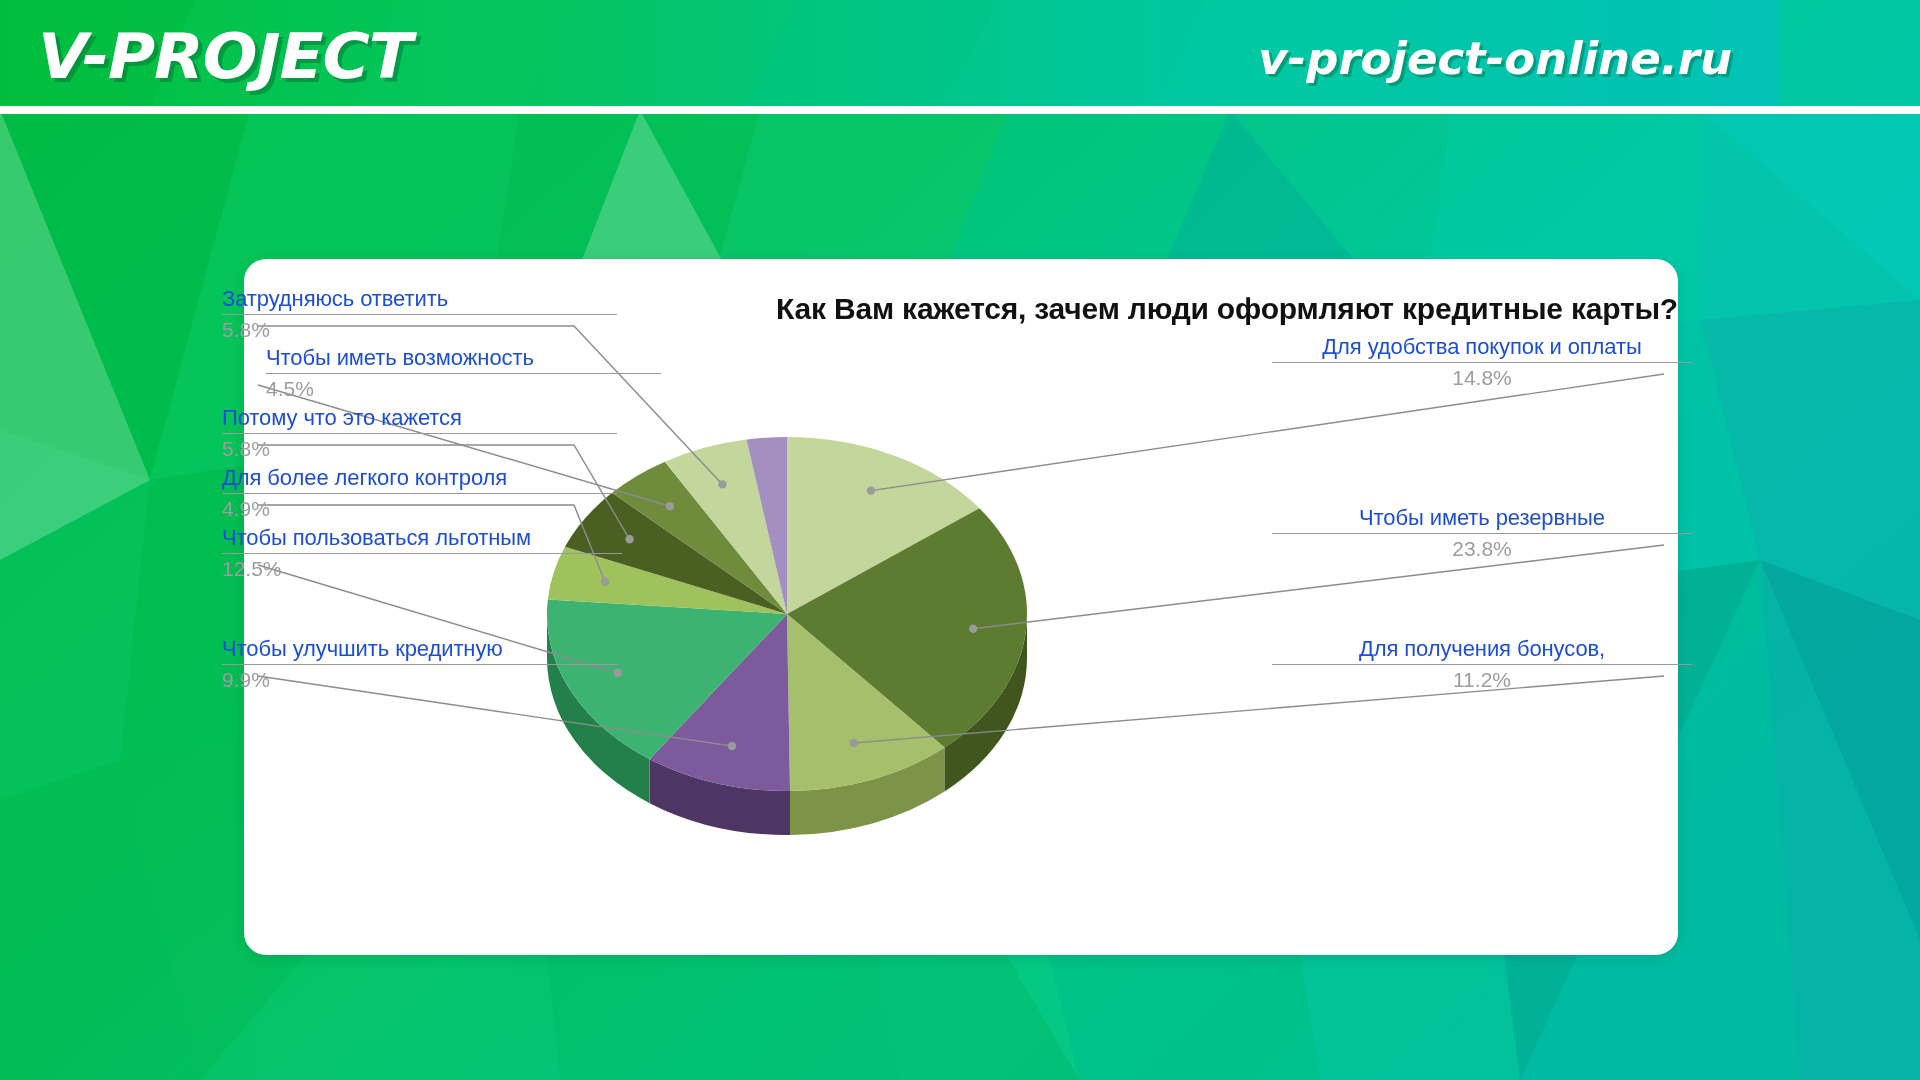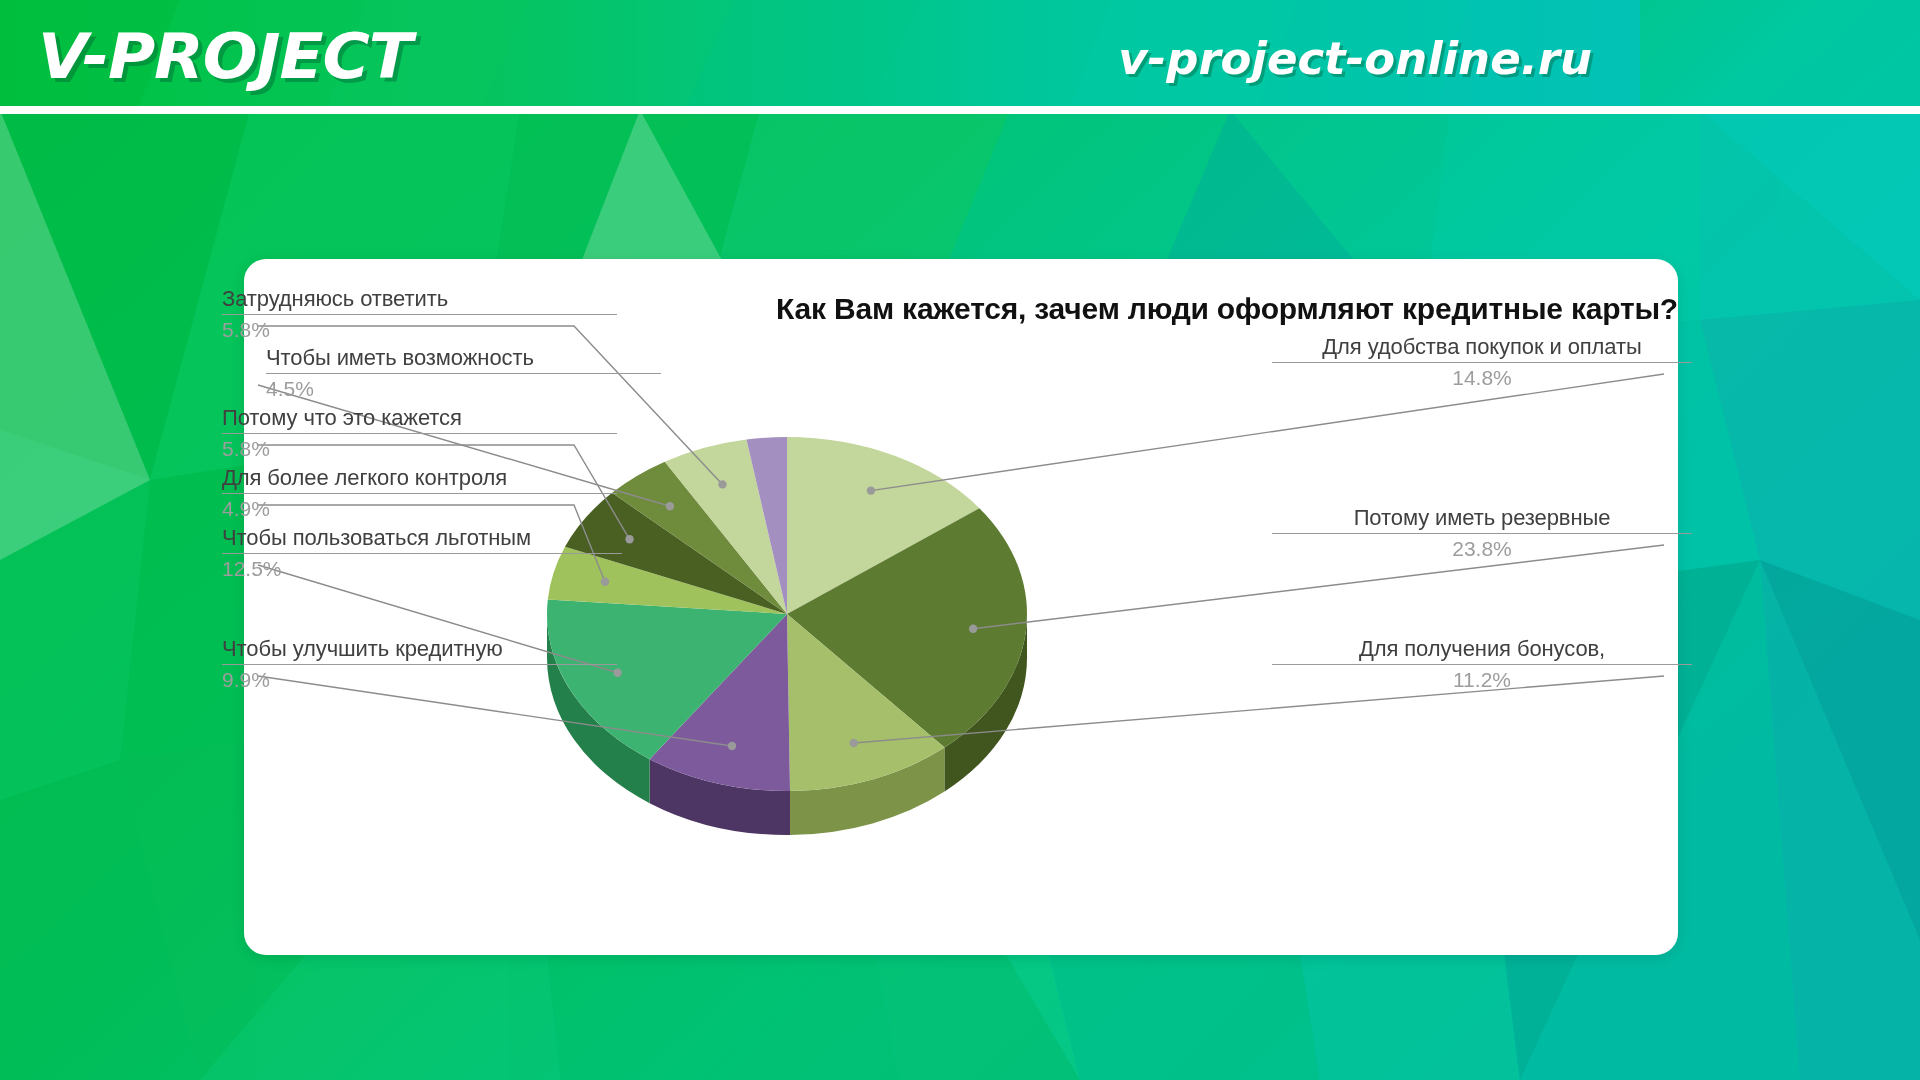--- a/index.html
+++ b/index.html
@@ -9,21 +9,21 @@
     background: #0bb84a;
     position: relative;
   }
   #stage { position: absolute; inset: 0; width: 1920px; height: 1080px; }
 
   
   #bg { position: absolute; inset: 0; width: 100%; height: 100%; }
 
   
   #header {
-    position: absolute; left: 0; top: 0; width: 1640px; height: 113px;
+    position: absolute; left: 0; top: 0; width: 1780px; height: 113px;
     z-index: 5;
     text-decoration: underline;
   }
   #header-bg { position: absolute; inset: 0; width: 100%; height: 100%; }
   #logo {
     position: absolute; left: 38px; top: 20px;
     font-family: "DejaVu Sans", sans-serif;
     font-size: 62px; font-weight: bold; font-style: italic;
     letter-spacing: -1px;
     color: #ffffff;
@@ -58,21 +58,21 @@
     position: absolute; left: 0; right: 0; top: 33px;
     text-align: right;
     font-size: 30px; font-weight: bold;
     color: #111111;
     letter-spacing: -0.2px;
   }
 
   
   .lbl { position: absolute; width: 395px; }
   .lbl .name {
-    font-size: 22px; color: #404040; white-space: nowrap;
+    font-size: 22px; color: #1d4ed8; white-space: nowrap;
     line-height: 28px; letter-spacing: -0.1px;
   }
   .lbl .rule { height: 1px; background: #9a9a9a; margin-top: 1px; }
   .lbl .pct { font-size: 21px; color: #9d9d9d; line-height: 28px; margin-top: 1px; }
   .lbl.right { text-align: center; }
   .lbl.left  { text-align: left; }
 
   
   #pie-wrap {
     position: absolute; left: 0; top: 0; width: 1434px; height: 696px;
@@ -229,21 +229,21 @@
       <div class="rule"></div>
       <div class="pct">9.9%</div>
     </div>
 
     <div class="lbl right" style="right:-14px; top:74px; width:420px;">
       <div class="name">Для удобства покупок и оплаты</div>
       <div class="rule"></div>
       <div class="pct">14.8%</div>
     </div>
     <div class="lbl right" style="right:-14px; top:245px; width:420px;">
-      <div class="name">Потому иметь резервные</div>
+      <div class="name">Чтобы иметь резервные</div>
       <div class="rule"></div>
       <div class="pct">23.8%</div>
     </div>
     <div class="lbl right" style="right:-14px; top:376px; width:420px;">
       <div class="name">Для получения бонусов,</div>
       <div class="rule"></div>
       <div class="pct">11.2%</div>
     </div>
 
   </div>

